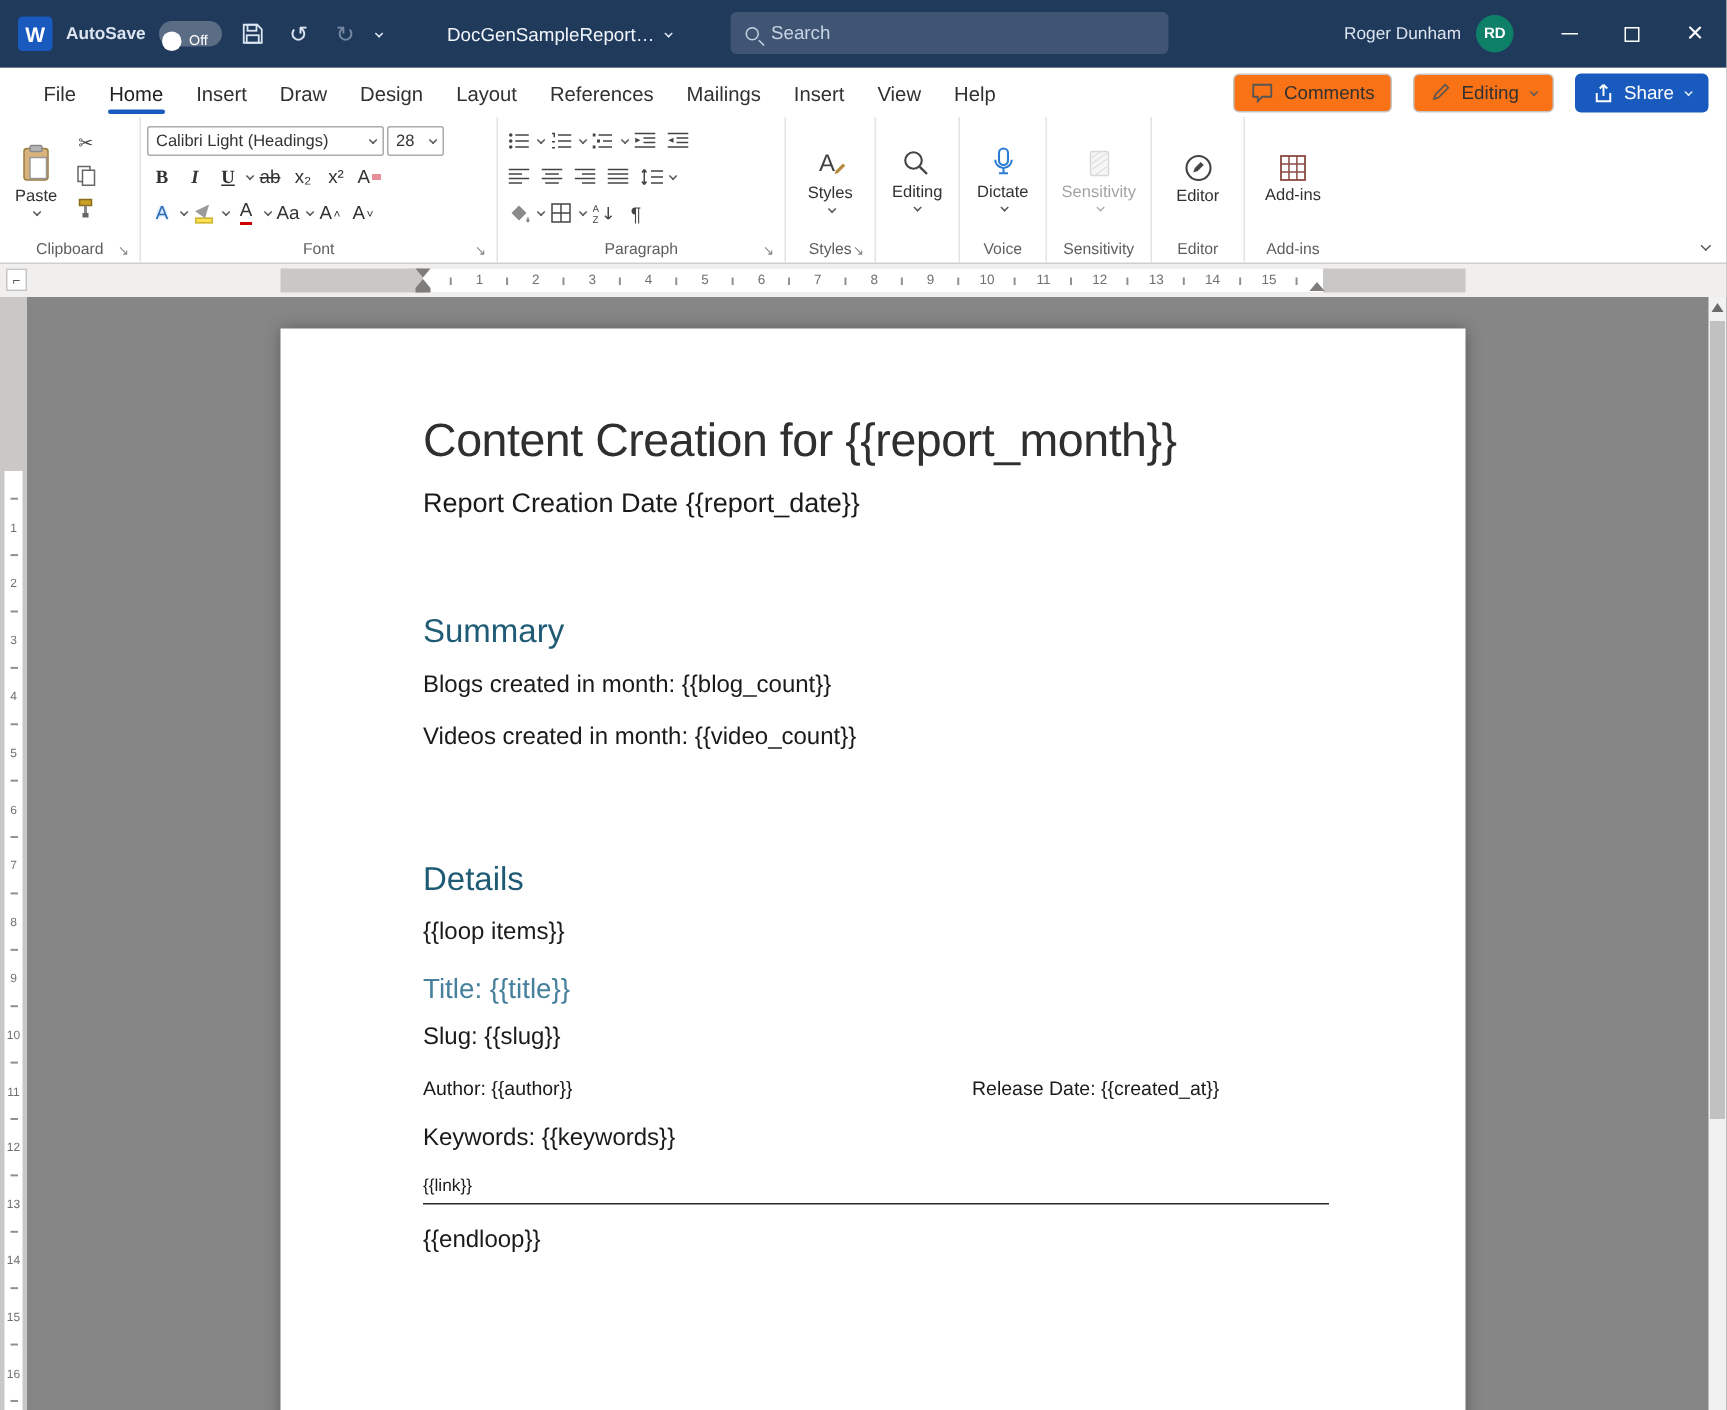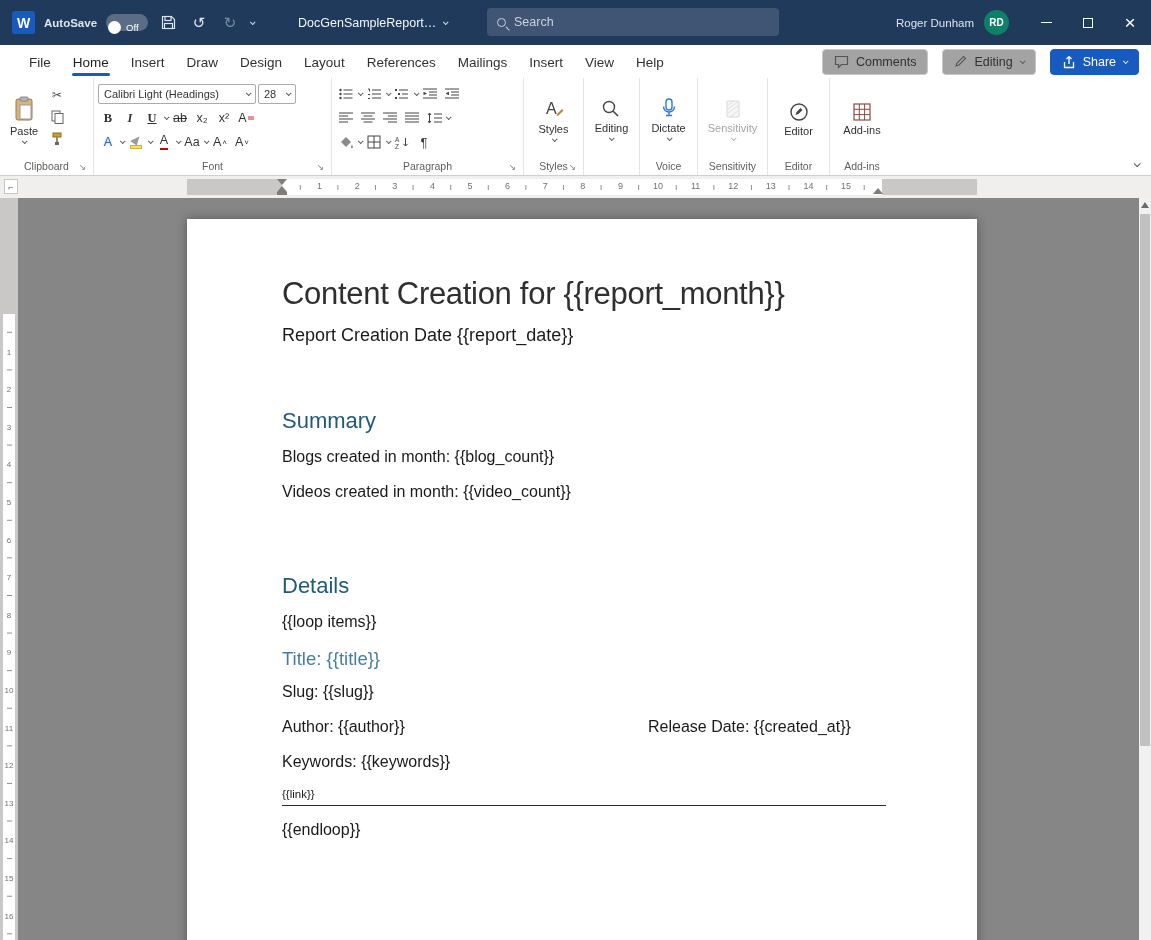--- a/index.html
+++ b/index.html
@@ -30,21 +30,21 @@
   .cv { display:inline-block; width:5px; height:5px; border-right:1.4px solid #5a5a5a; border-bottom:1.4px solid #5a5a5a; transform:rotate(45deg) translateY(-1px); }
   .cv.w { border-color:#dfe7f0; }
   .cv.sm { width:4px; height:4px; }
 
   
   .tabsrow { height:33px; background:#fff; display:flex; align-items:center; padding:0 12px 0 18px; }
   .rtab { font-size:13.5px; color:#323130; padding:7px 11px 6px; white-space:nowrap; position:relative; }
   .rtab.active { color:#1f1f1f; }
   .rtab.active::after { content:""; position:absolute; left:10px; right:10px; bottom:0; height:3px; border-radius:2px; background:#185abd; }
   .tabs-right { margin-left:auto; display:flex; align-items:center; gap:14px; }
-  .pillbtn { display:flex; align-items:center; gap:7px; height:26px; padding:0 11px; border:1px solid #c8c6c4; border-radius:4px; background:#a3a3a3; font-size:12.5px; color:#323130; }
+  .pillbtn { display:flex; align-items:center; gap:7px; height:26px; padding:0 11px; border:1px solid #c8c6c4; border-radius:4px; background:#f97316; font-size:12.5px; color:#323130; }
   .pillbtn.share { background:#185abd; border-color:#185abd; color:#fff; }
 
   
   .ribbon { height:98px; background:#fff; border-bottom:1px solid #d1cfcd; display:flex; position:relative; box-shadow:0 1px 2px rgba(0,0,0,.06); }
   .rgroup { display:flex; flex-direction:column; border-right:1px solid #e6e4e2; padding:4px 4px 0; position:relative; }
   .rcontent { flex:1; display:flex; }
   .rlabel { height:18px; display:flex; align-items:center; justify-content:center; font-size:10.5px; color:#605e5c; position:relative; }
   .launcher { position:absolute; right:3px; bottom:3px; font-size:9px; color:#8a8886; line-height:1; }
   .bigbtn { display:flex; flex-direction:column; align-items:center; justify-content:center; gap:3px; padding:2px 6px; font-size:11px; color:#323130; }
   .bigbtn .lbl { white-space:nowrap; }
@@ -83,21 +83,21 @@
            background-size:5px 37.6px; background-repeat:repeat-y; background-position:center 0; }
   .vnum { position:absolute; left:9px; transform:translate(-50%,-50%); font-size:8px; color:#707070; }
   .page { position:absolute; left:187px; top:21px; width:790px; height:940px; background:#fff; box-shadow:0 0 10px rgba(0,0,0,.35); }
   .content { padding:57px 95px 0 95px; color:#1a1a1a; }
   .content h1 { font-size:31px; font-weight:400; color:#2f2f2f; letter-spacing:-.3px; margin:0 0 13px; }
   .content .dateline { font-size:18px; margin:0; }
   .content h2 { font-size:22px; font-weight:400; color:#1f5b74; margin:62px 0 14px; }
   .content h2.details { margin-top:72px; }
   .content p { font-size:16px; margin:0 0 17px; }
   .content h3 { font-size:18.5px; font-weight:400; color:#47809c; margin:0 0 13px; }
-  .authorrow { position:relative; font-size:16px; margin:0 0 17px; }
+  .authorrow { position:relative; font-size:13px; margin:0 0 17px; }
   .release { position:absolute; left:366px; top:0; }
   .linkline { font-size:11.5px !important; margin:0 0 0 !important; padding-bottom:5px; border-bottom:1px solid #2b2b2b; width:604px; }
   .endloop { margin-top:15px !important; }
 
   
   .scrollbar { position:absolute; right:0; top:0; bottom:0; width:12px; background:#f1f1f1; }
   .scroll-up { position:absolute; top:4px; left:2px; width:0; height:0; border-left:4px solid transparent; border-right:4px solid transparent; border-bottom:6px solid #6b6b6b; }
   .scroll-thumb { position:absolute; top:16px; left:1px; width:10px; height:532px; background:#c1c1c1; }
 
   svg { display:block; }

